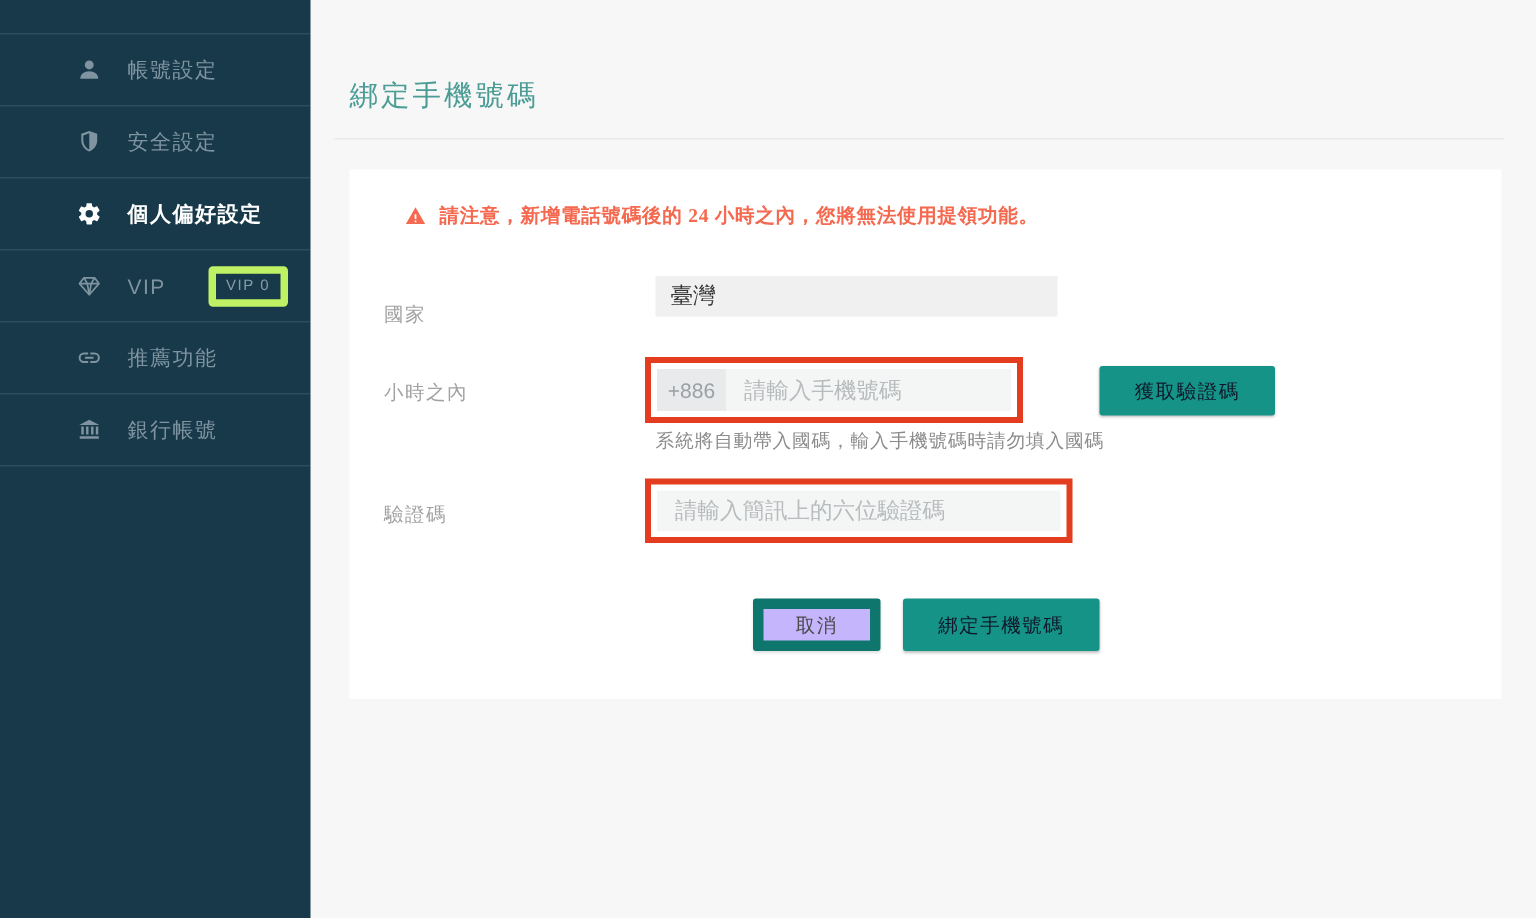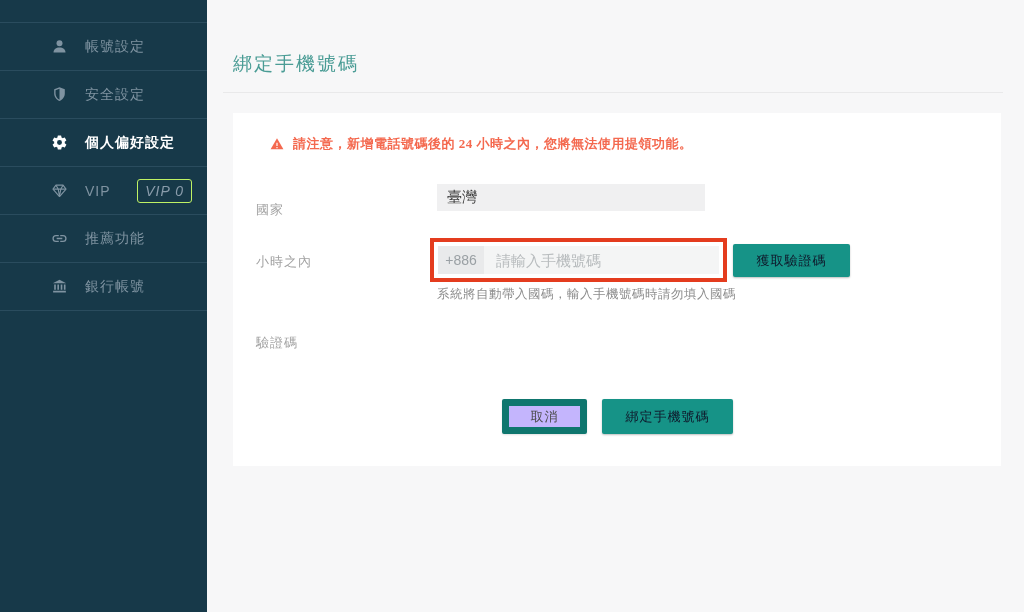--- a/index.html
+++ b/index.html
@@ -22,22 +22,22 @@
     border-bottom:1px solid rgba(160,200,225,0.14);
     color:#7f93a1; cursor:pointer;
   }
   .nav-item .icon { width:17px; height:17px; display:inline-flex; margin-right:17px; flex:none; }
   .nav-item .icon svg { width:17px; height:17px; }
   .nav-item .lbl { font-size:14px; letter-spacing:1px; }
   .nav-item.active { color:#ffffff; }
   .nav-item.active .lbl { font-weight:bold; }
   .vip-badge {
     position:absolute; right:15px; top:50%; transform:translateY(-50%);
-    border:1px solid #bef264; border-radius:3px; color:#8a9cab;
-    font-size:14px; padding:3px 7px; letter-spacing:1px;font-style:italic;
+    border:5px solid #bef264; border-radius:3px; color:#8a9cab;
+    font-size:10px; padding:3px 7px; letter-spacing:1px;
   }
 
   
   .main { position:absolute; left:207px; top:0; width:817px; height:612px; }
   .page-title {
     margin:51px 0 0 26px; font-size:19px; font-weight:400;
     color:#4a9c95; letter-spacing:2px;
   }
   .title-divider { margin:15px 21px 0 16px; border-bottom:1px solid #e9e9ea; }
 
@@ -63,21 +63,21 @@
 
   .country-input {
     position:absolute; left:204px; top:71px; width:268px; height:27px;
     background:#f0f0f1; border:none; outline:none;
     font-family:inherit; font-size:15px; color:#333; padding:0 10px;
   }
 
   .annotation-box {
     position:absolute; border:4px solid #e43c1e; background:#ffffff; padding:4px;
   }
-  .box-phone { left:197px; top:125px; width:297px; height:44px; }
+  .box-phone { left:197px; top:125px; width:252px; height:44px; }
   .box-code  { left:197px; top:206px; width:285px; height:43px; }
 
   .input-group { display:flex; width:100%; height:100%; }
   .prefix {
     width:46px; background:#e9eaeb; color:#9aa0a4; font-size:14px;
     display:flex; align-items:center; justify-content:center; flex:none;
   }
   .gray-input {
     flex:1; min-width:0; background:#f4f5f5; border:none; outline:none;
     font-family:inherit; font-size:15px; color:#555; padding:0 12px;
@@ -191,18 +191,23 @@
     <div class="annotation-box box-phone">
       <div class="input-group">
         <span class="prefix">+886</span>
         <input class="gray-input" type="text" placeholder="請輸入手機號碼" style="">
       </div>
     </div>
     <button class="btn btn-teal btn-getcode">獲取驗證碼</button>
     <div class="hint">系統將自動帶入國碼，輸入手機號碼時請勿填入國碼</div>
 
     <label class="form-label lbl-code">驗證碼</label>
+    <div class="annotation-box box-code">
+      <div class="input-group">
+        <input class="gray-input" type="text" placeholder="請輸入簡訊上的六位驗證碼" style="">
+      </div>
+    </div>
 
     <button class="btn btn-cancel">取消</button>
     <button class="btn btn-teal btn-bind">綁定手機號碼</button>
 
   </section>
 </main>
 
 </body></html>

